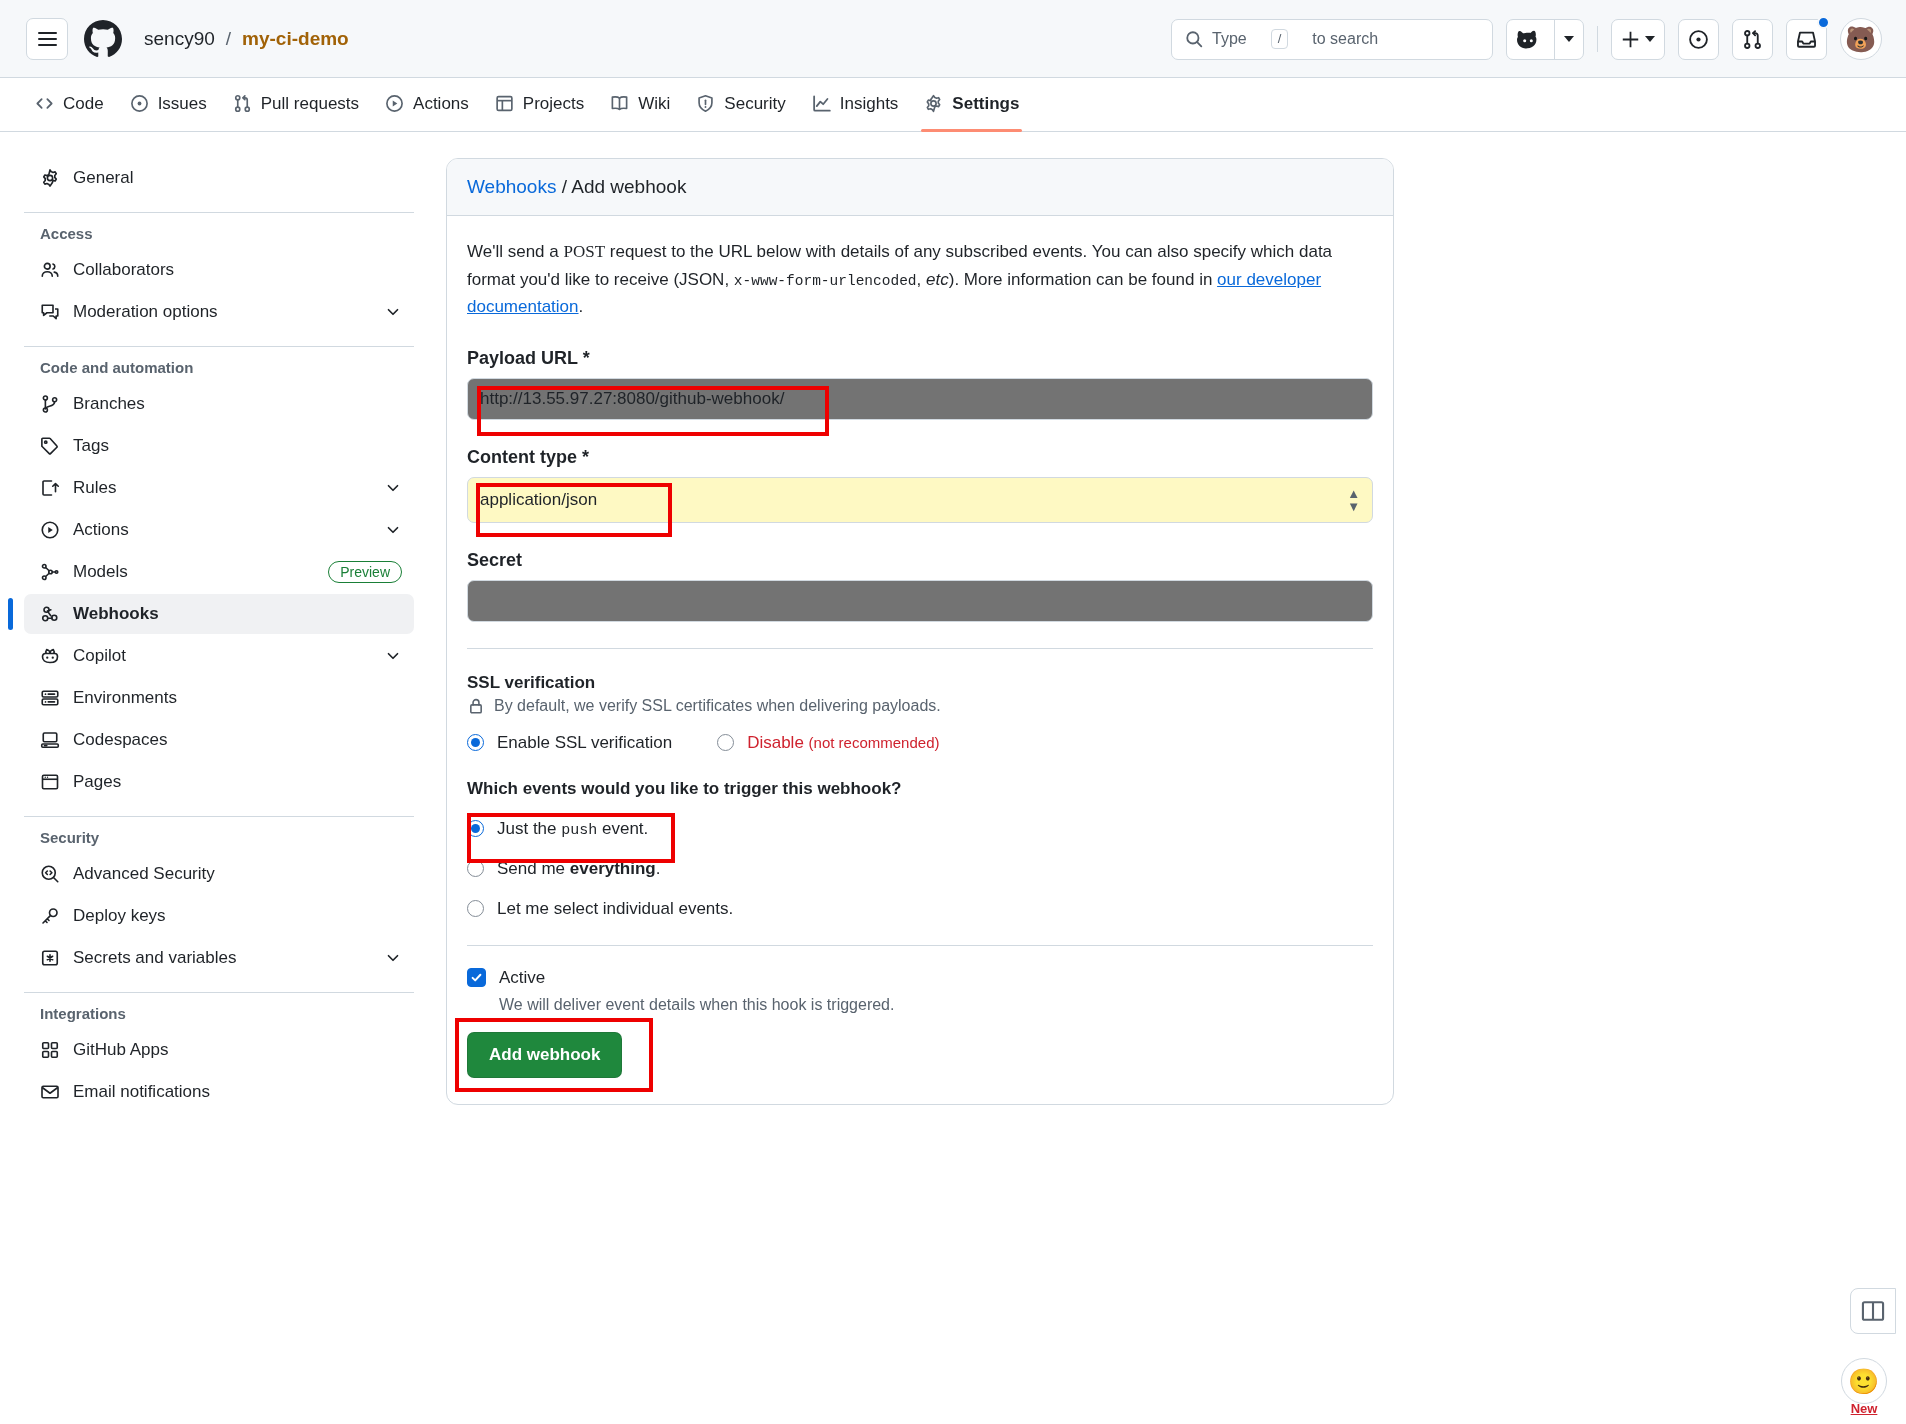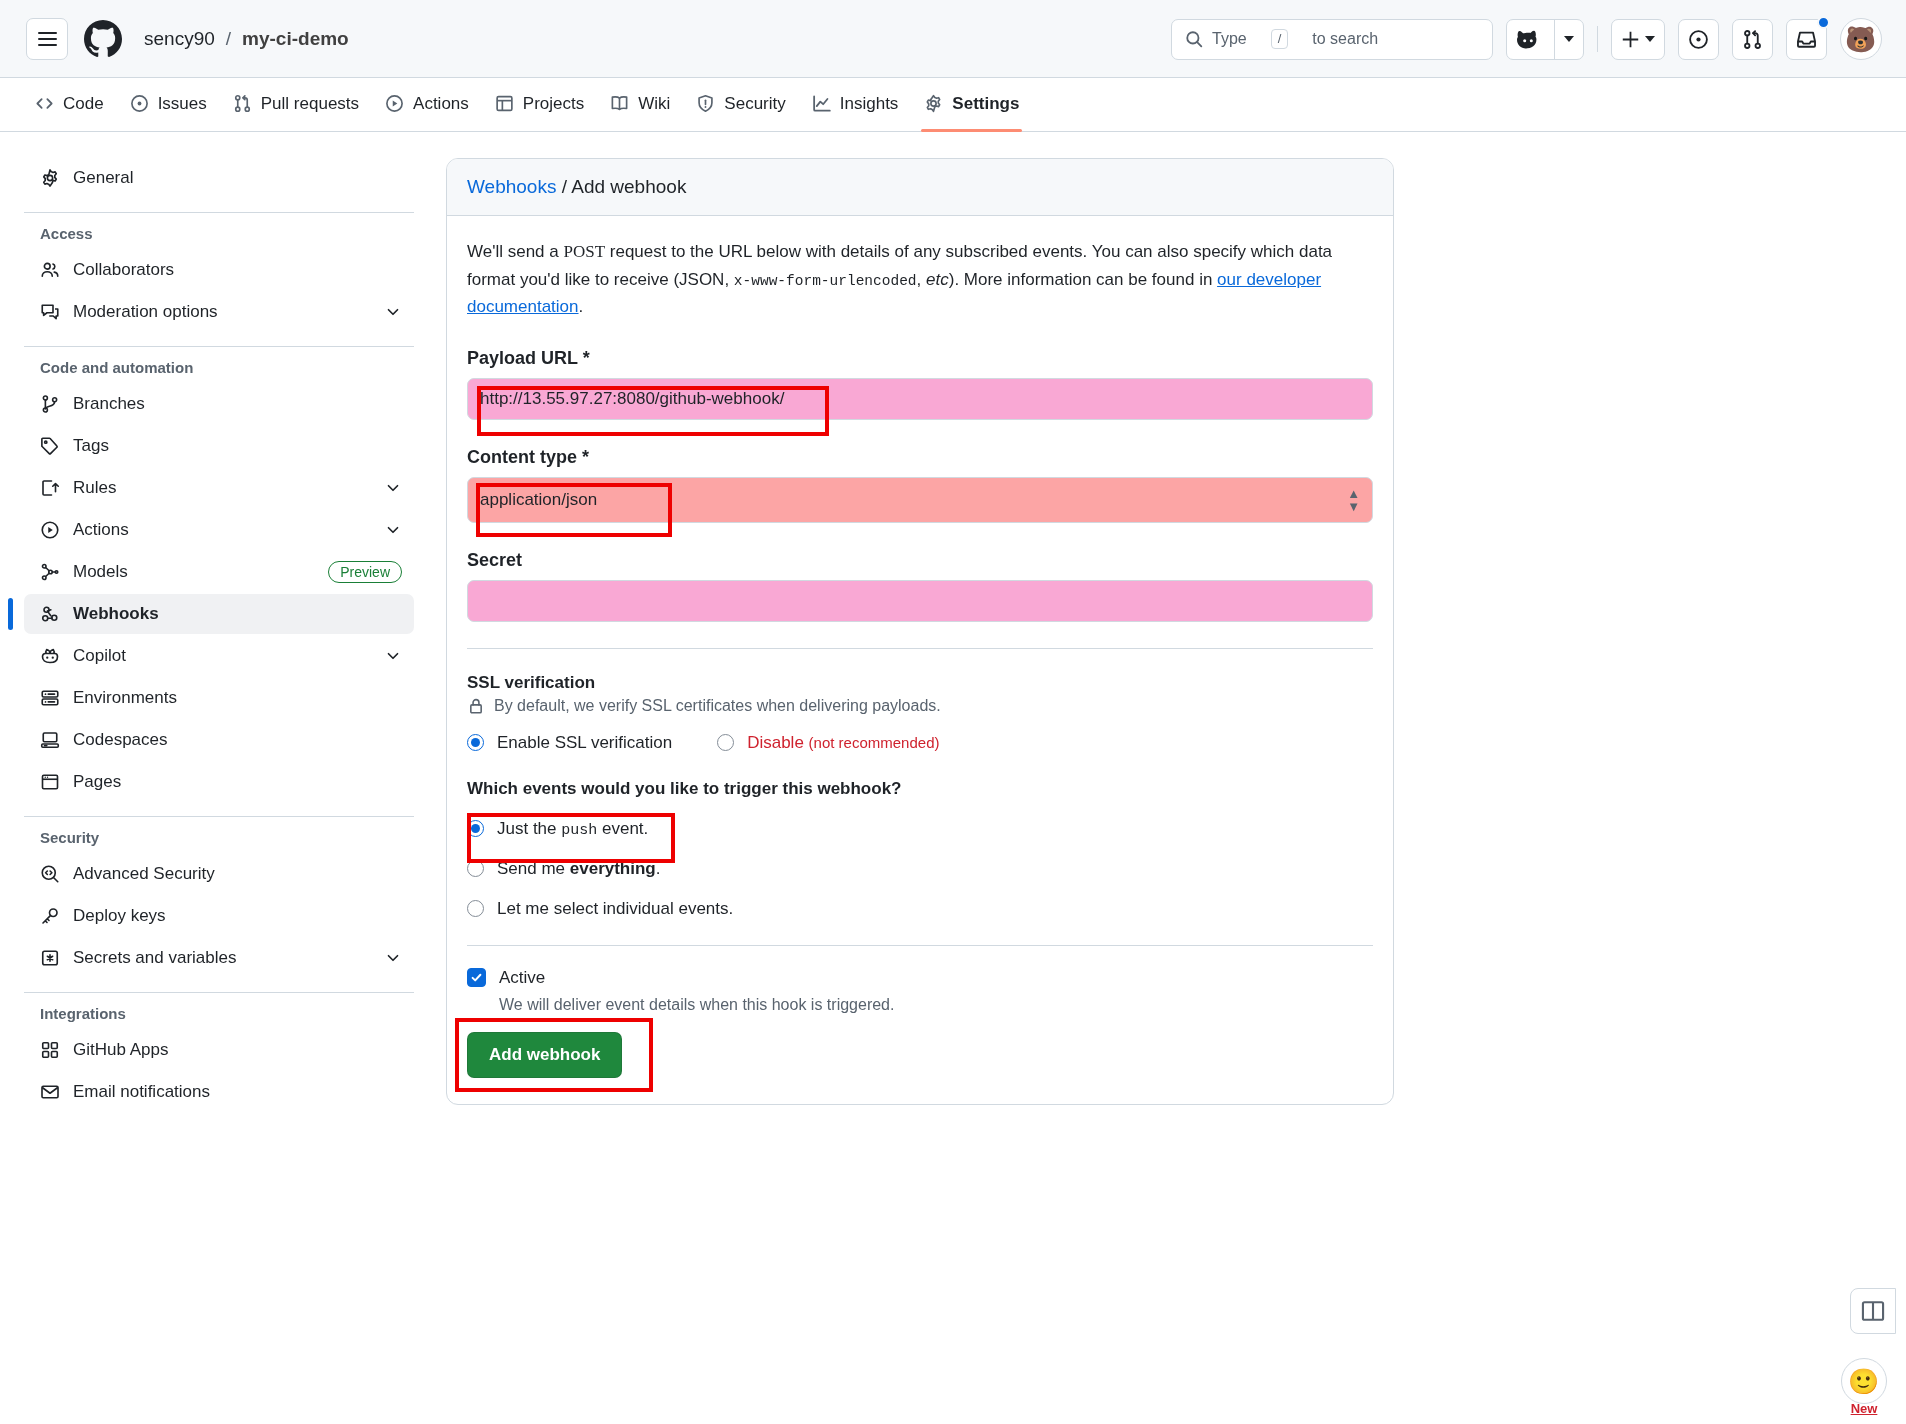--- a/index.html
+++ b/index.html
@@ -29,21 +29,21 @@
     border-radius: 7px;
     background: #ffffff;
     display: flex; align-items: center; justify-content: center;
     flex-direction: column; gap: 4px;
   }
   .hamburger-btn span { display:block; width: 19px; height: 2px; background: #1f2328; border-radius:2px; }
   .gh-logo { width: 42px; height: 42px; color:#1f2328; display:flex; align-items:center; justify-content:center; }
   .breadcrumb { display: flex; align-items: center; gap: 11px; font-size: 19px; margin-left: 6px; }
   .breadcrumb .owner { color: #1f2328; }
   .breadcrumb .sep { color: #59636e; }
-  .breadcrumb .repo { font-weight: 600; color: #404040; }
+  .breadcrumb .repo { font-weight: 600; color: #a16207; }
 
   .header-right {
     position: absolute; right: 24px; top: 0; height: 78px;
     display: flex; align-items: center; gap: 13px;
   }
   .search-box {
     width: 322px; height: 41px;
     border: 1px solid #d1d9e0; border-radius: 7px; background:#ffffff;
     display: flex; align-items: center; padding: 0 13px; gap: 9px;
   }
@@ -152,28 +152,28 @@
   }
   .intro .smallcaps { font-family: "Liberation Serif", serif; font-variant: small-caps; font-size: 17px; }
   .intro a { color:#0969da; text-decoration: underline; }
   .intro em { font-style: italic; }
 
   .field { margin-top: 27px; position: relative; }
   .field-label { font-size: 18px; font-weight: 600; margin-bottom: 9px; display:block; }
   .text-input {
     width: 100%; height: 42px;
     border: 1px solid #d1d9e0; border-radius: 7px;
-    background: #f9a8d4; font-size: 17px; color:#1f2328;
+    background: #737373; font-size: 17px; color:#1f2328;
     padding: 0 12px; font-family: "Liberation Sans", sans-serif;
     display: flex; align-items: center;
   }
   .select-input {
     width: 100%; height: 46px;
     border: 1px solid #d1d9e0; border-radius: 7px;
-    background: #fca5a5; font-size: 17px; color:#1f2328;
+    background: #fef9c3; font-size: 17px; color:#1f2328;
     padding: 0 12px; display:flex; align-items:center; justify-content: space-between;
   }
   .select-caret { color:#59636e; font-size: 13px; line-height: 1; }
 
   .hr { height:1px; background:#d1d9e0; margin: 26px 0 0 0; }
 
   .section-title { font-size: 17px; font-weight: 600; margin-top: 24px; }
   .hint {
     display:flex; align-items:center; gap: 9px;
     font-size: 16px; color:#59636e; margin-top: 4px;

